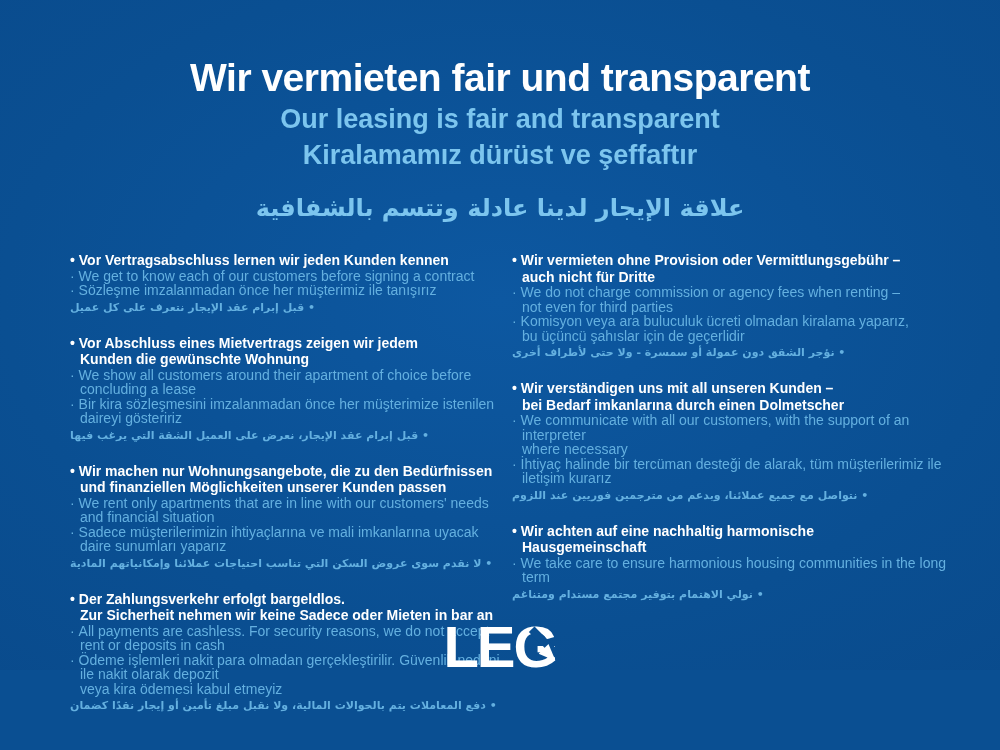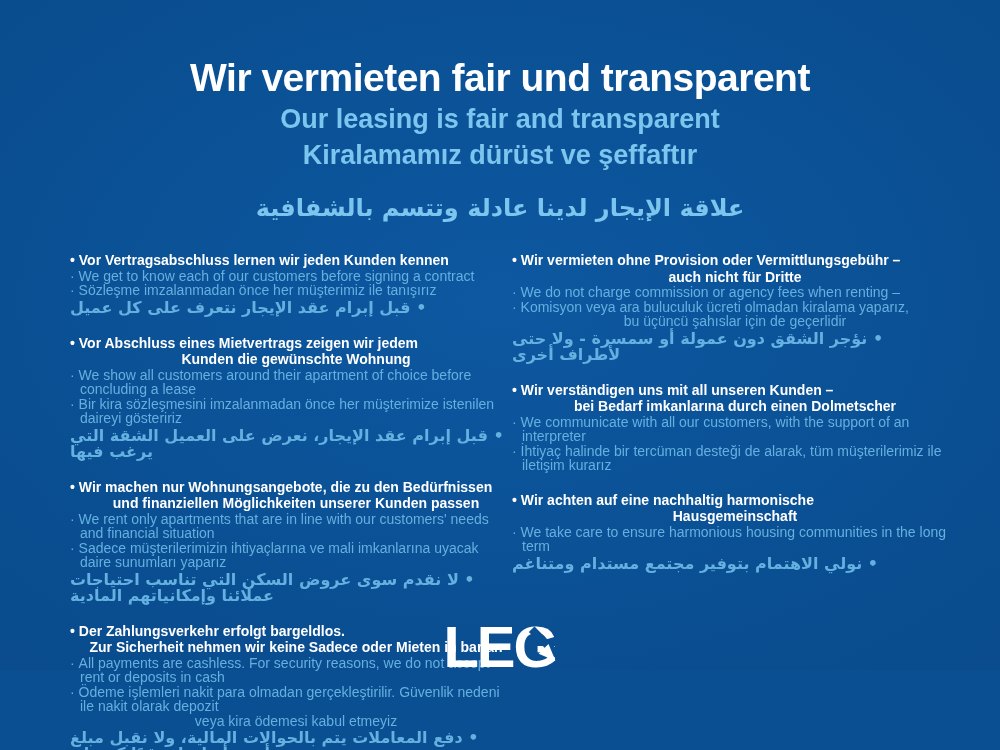--- a/index.html
+++ b/index.html
@@ -62,26 +62,26 @@
     font-weight:bold;
     font-size:14px;
     line-height:16.5px;
   }
   .b-line{
     color:var(--body);
     font-size:14px;
     line-height:14.5px;
   }
   .lead{padding-left:10px;text-indent:-10px;}
-  .cont{padding-left:10px;text-align:center;}
+  .cont{padding-left:10px;}
   .h-line.lead::before{content:"\2022\00a0";}
   .b-line.lead::before{content:"\00b7\00a0";}
   .ar{
     color:var(--body);
-    font-size:16px;
+    font-size:11px;
     line-height:16px;
     font-weight:bold;
     margin-top:2px;
     text-align:left;
     font-family:"DejaVu Sans",sans-serif;
   }
   .ar::before{content:"\2022\00a0";}
   
   .logo{
     position:absolute;
@@ -185,39 +185,42 @@
   </div>
 </div>
     <div class="col col-right">
   <div class="block">
     <div class="de">
             <div class="h-line lead">Wir vermieten ohne Provision oder Vermittlungsgebühr –</div>
             <div class="h-line cont">auch nicht für Dritte</div>
           </div>
     <div class="en">
             <div class="b-line lead">We do not charge commission or agency fees when renting –</div>
+            <div class="b-line cont">not even for third parties</div>
           </div>
     <div class="tr">
             <div class="b-line lead">Komisyon veya ara buluculuk ücreti olmadan kiralama yaparız,</div>
             <div class="b-line cont">bu üçüncü şahıslar için de geçerlidir</div>
           </div>
     <div class="ar" dir="rtl">نؤجر الشقق دون عمولة أو سمسرة - ولا حتى لأطراف أخرى</div>
   </div>
 
   <div class="block">
     <div class="de">
             <div class="h-line lead">Wir verständigen uns mit all unseren Kunden –</div>
             <div class="h-line cont">bei Bedarf imkanlarına durch einen Dolmetscher</div>
           </div>
     <div class="en">
             <div class="b-line lead">We communicate with all our customers, with the support of an interpreter</div>
+            <div class="b-line cont">where necessary</div>
           </div>
     <div class="tr">
             <div class="b-line lead">İhtiyaç halinde bir tercüman desteği de alarak, tüm müşterilerimiz ile iletişim kurarız</div>
           </div>
+    <div class="ar" dir="rtl">نتواصل مع جميع عملائنا، وبدعم من مترجمين فوريين عند اللزوم</div>
   </div>
 
   <div class="block">
     <div class="de">
             <div class="h-line lead">Wir achten auf eine nachhaltig harmonische</div>
             <div class="h-line cont">Hausgemeinschaft</div>
           </div>
     <div class="en">
             <div class="b-line lead">We take care to ensure harmonious housing communities in the long term</div>
           </div>

